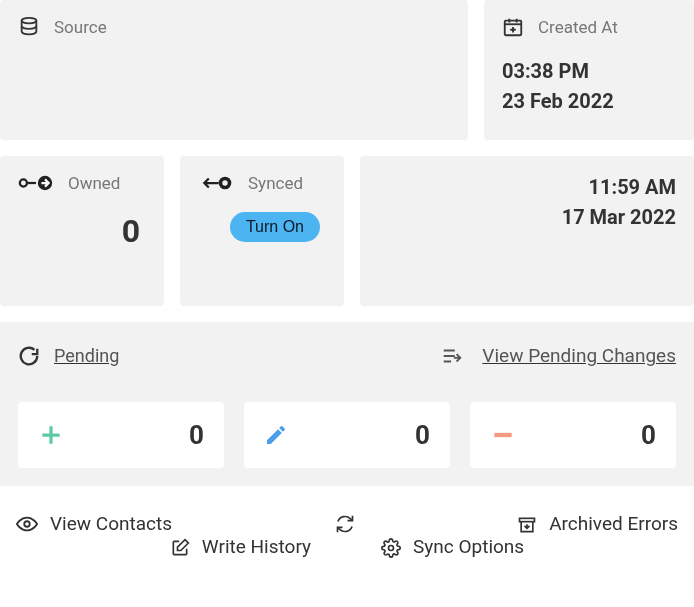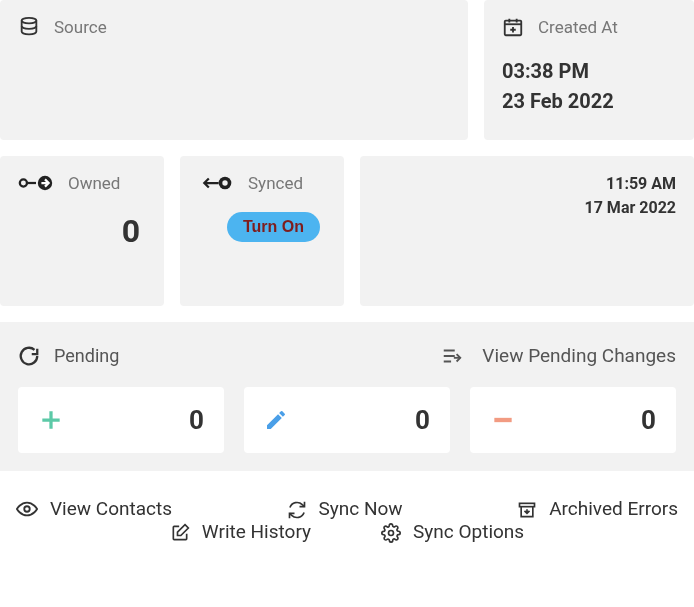--- a/index.html
+++ b/index.html
@@ -68,46 +68,47 @@
     min-height: 150px;
   }
   .big-number {
     font-size: 32px;
     font-weight: 700;
     text-align: right;
     padding-right: 6px;
   }
   .turn-on-btn {
     background: #4cb4f0;
-    color: #7f1d1d;
+    color: #0f172a;
     border: none;
     border-radius: 16px;
     padding: 6px 16px;
     font-size: 16px;
-    font-weight: 700;
+    font-weight: 400;
     cursor: pointer;
     display: block;
     margin-left: auto;
     margin-right: 6px;
   }
   .last-synced-value {
     text-align: right;
-    font-size: 16px;
+    font-size: 20px;
     font-weight: 700;
     line-height: 1.5;
   }
   .pending-section {
     background: #f2f2f2;
     padding: 22px 18px 18px 18px;
   }
   .pending-header {
     display: flex;
     align-items: center;
     justify-content: space-between;
-    margin-bottom: 20px;
+    margin-bottom: 35px;
+    text-decoration: underline;
   }
   .pending-left {
     display: flex;
     align-items: center;
     gap: 14px;
     color: #555;
     font-size: 18px;
   }
   .view-pending {
     display: flex;
@@ -300,21 +301,20 @@
     </div>
     <div class="action-link">
       <span class="aicon">
         <svg width="20" height="20" viewBox="0 0 24 24" fill="none" stroke="#333" stroke-width="2">
           <path d="M21 2v6h-6"></path>
           <path d="M3 22v-6h6"></path>
           <path d="M3.51 9a9 9 0 0 1 14.85-3.36L21 8"></path>
           <path d="M20.49 15a9 9 0 0 1-14.85 3.36L3 16"></path>
         </svg>
       </span>
-      <span>Sync Now</span>
     </div>
     <div class="action-link">
       <span class="aicon">
         <svg width="20" height="20" viewBox="0 0 24 24" fill="none" stroke="#333" stroke-width="2">
           <rect x="3" y="4" width="18" height="4"></rect>
           <path d="M5 8v12h14V8"></path>
           <path d="M12 11v5M9 13l3 3 3-3"></path>
         </svg>
       </span>
       <span>Archived Errors</span>

